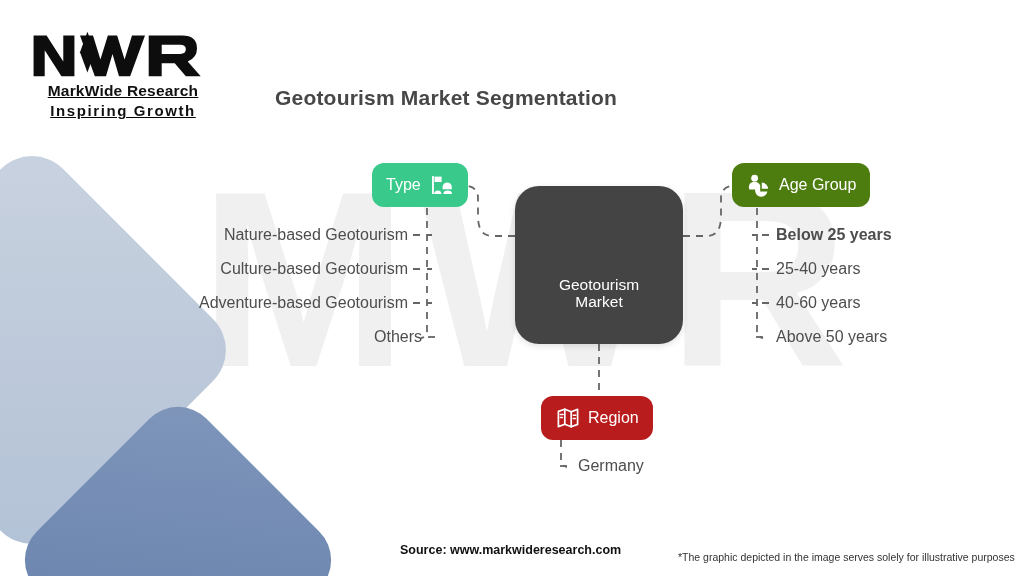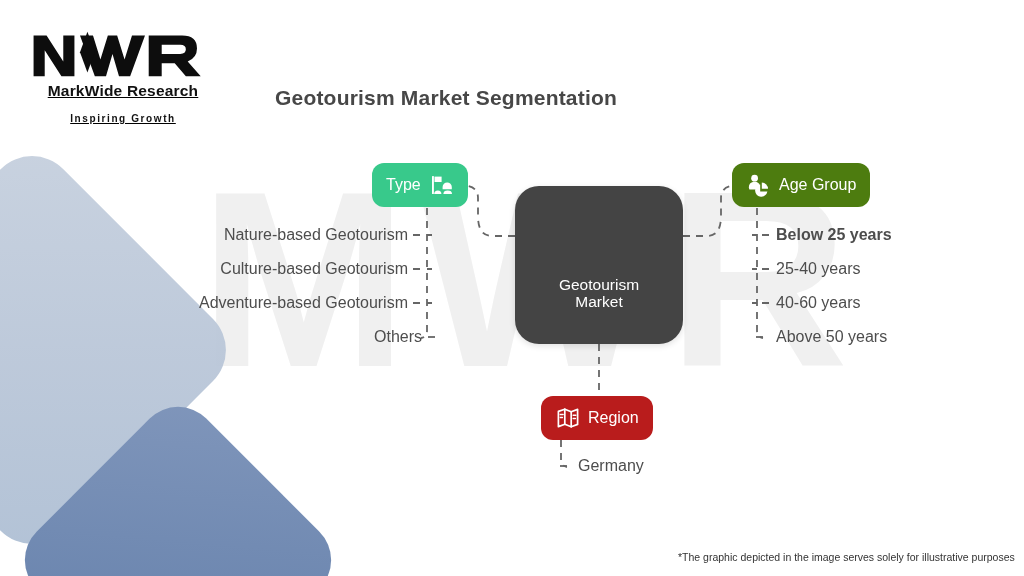--- a/index.html
+++ b/index.html
@@ -74,25 +74,25 @@
     margin-bottom: 2px;
   }
   .logo-name {
     font-size: 15.5px;
     font-weight: 700;
     color: #111111;
     letter-spacing: .2px;
     white-space: nowrap;
   }
   .logo-tag {
-    font-size: 10px;
+    font-size: 15px;
     font-weight: 700;
     color: #111111;
     letter-spacing: 1.6px;
-    margin-top: 13px;
+    margin-top: 2px;
     white-space: nowrap;
   }
 
   
   .title {
     position: absolute;
     left: 0;
     top: 86px;
     width: 828px;
     text-align: center;
@@ -294,15 +294,16 @@
   <div class="leaf leaf-left" style="left:408px; top:303px;">Adventure-based Geotourism</div>
   <div class="leaf leaf-left" style="left:422px; top:337px;">Others</div>
 
   <div class="leaf leaf-right" style="left:776px; top:235px;font-weight:bold;">Below 25 years</div>
   <div class="leaf leaf-right" style="left:776px; top:269px;">25-40 years</div>
   <div class="leaf leaf-right" style="left:776px; top:303px;">40-60 years</div>
   <div class="leaf leaf-right" style="left:776px; top:337px;">Above 50 years</div>
 
   <div class="leaf leaf-right" style="left:578px; top:466px;">Germany</div>
 
+  <div class="source">Source: www.markwideresearch.com</div>
   <div class="disclaimer">*The graphic depicted in the image serves solely for illustrative purposes</div>
 
 </div>
 
 </body></html>

